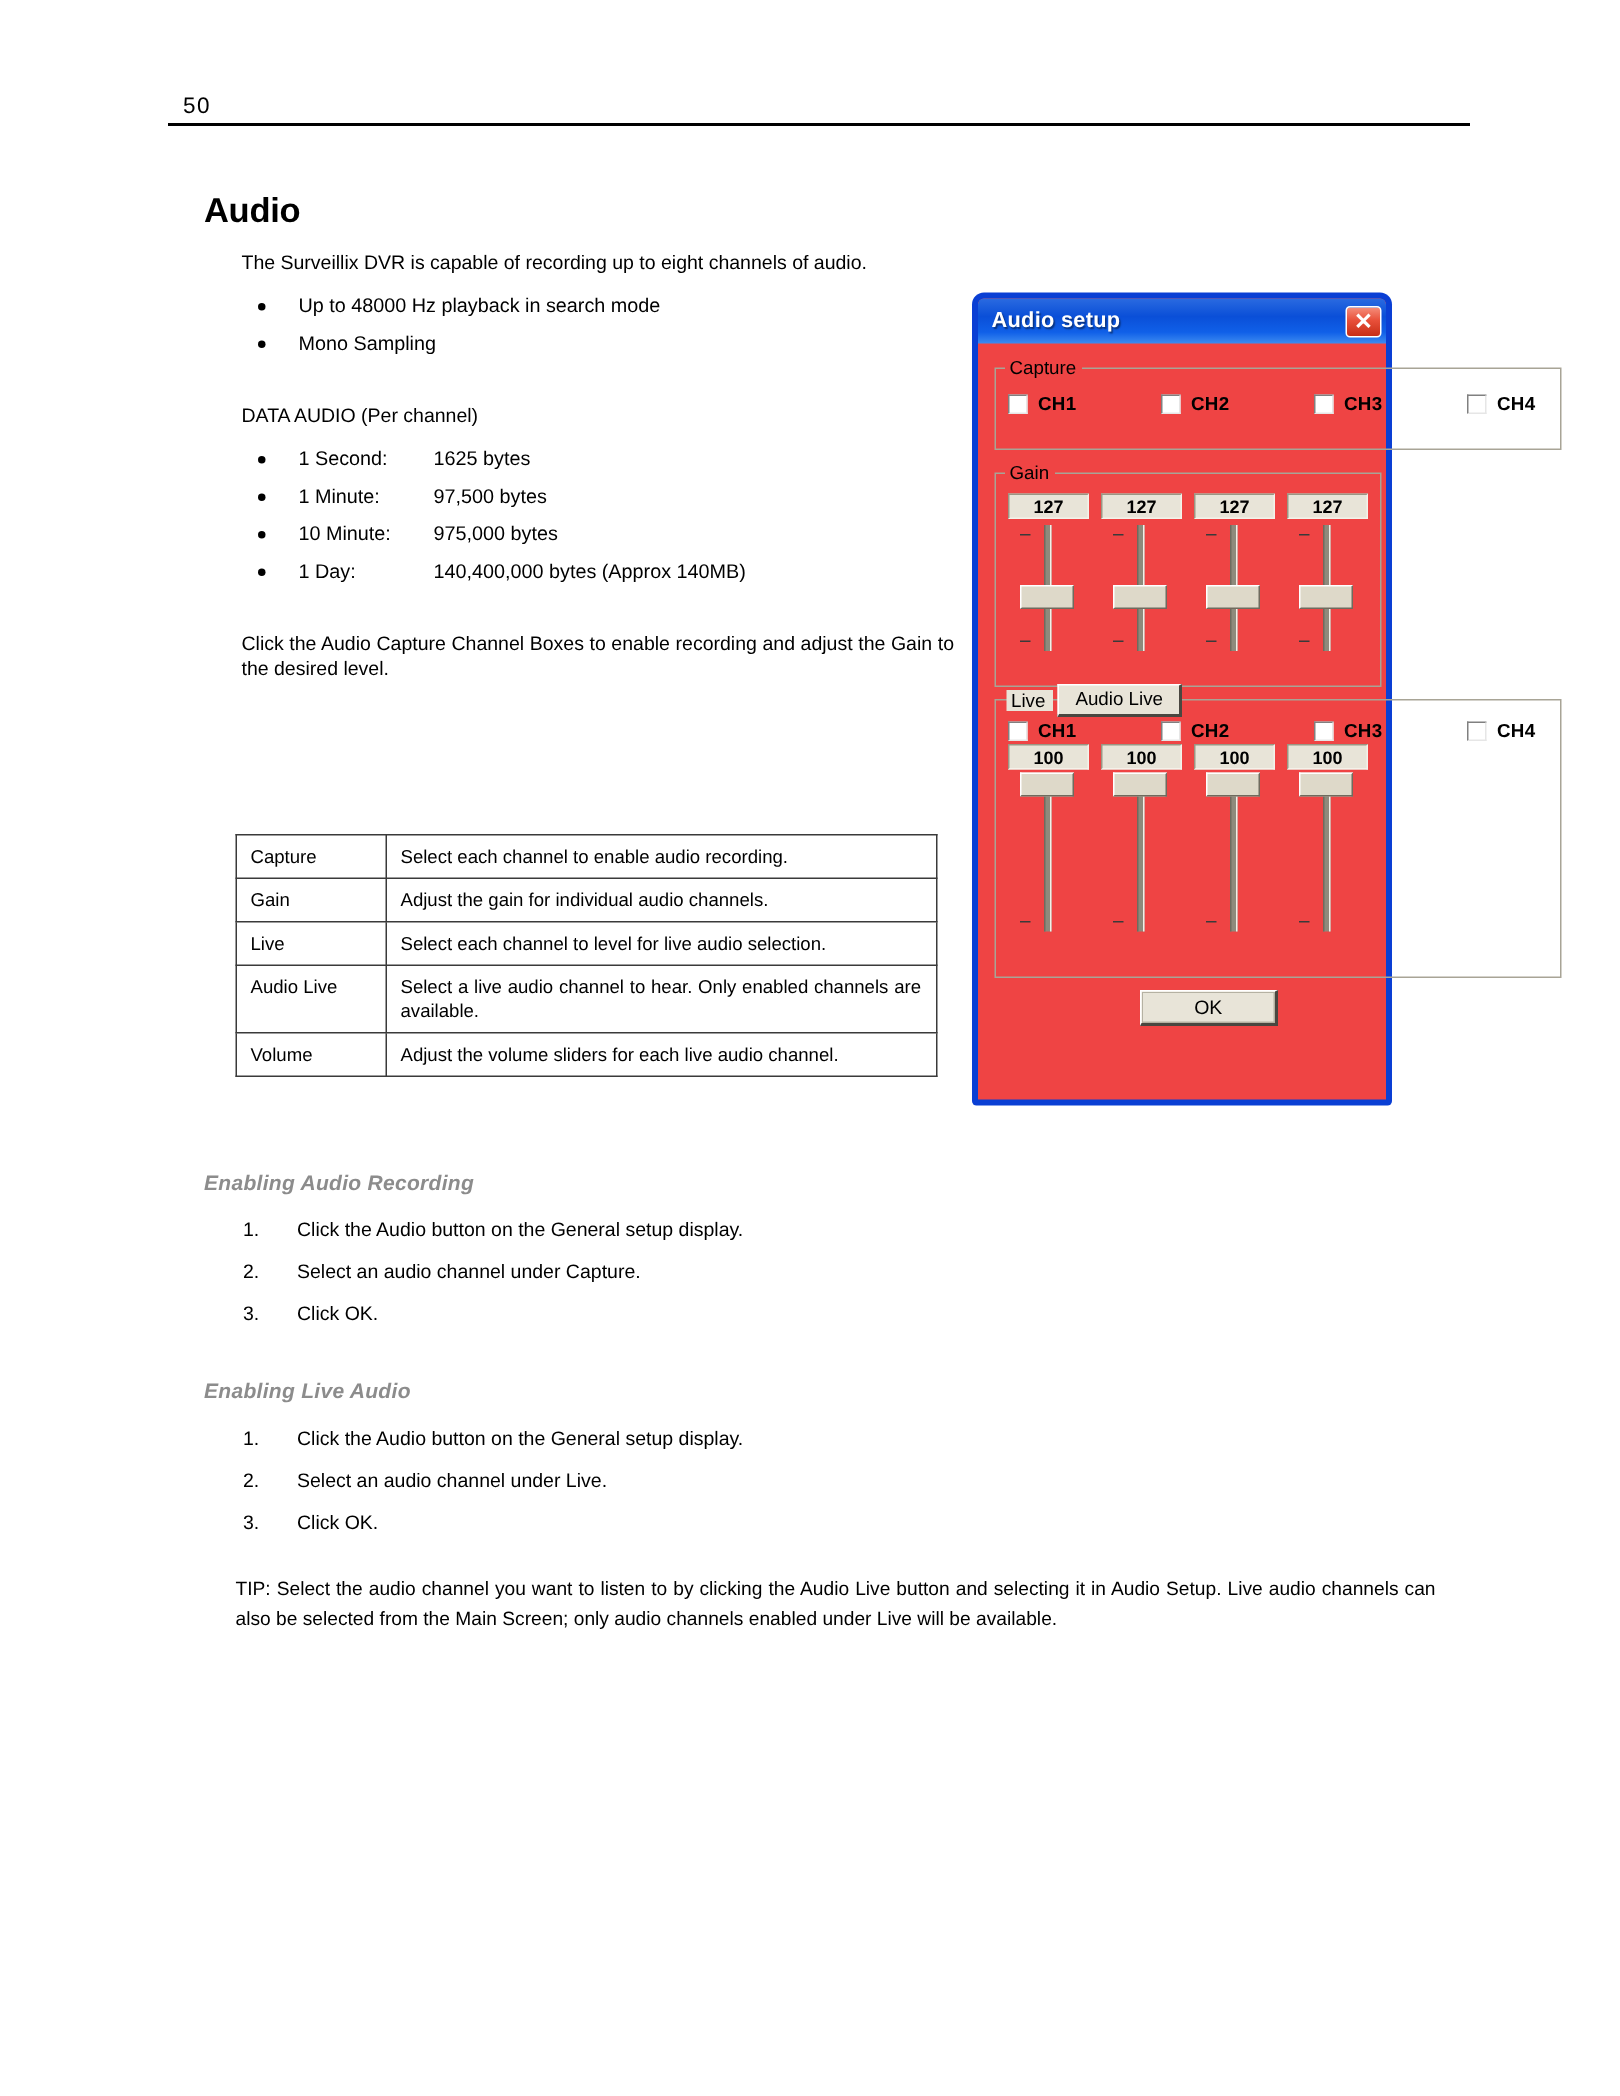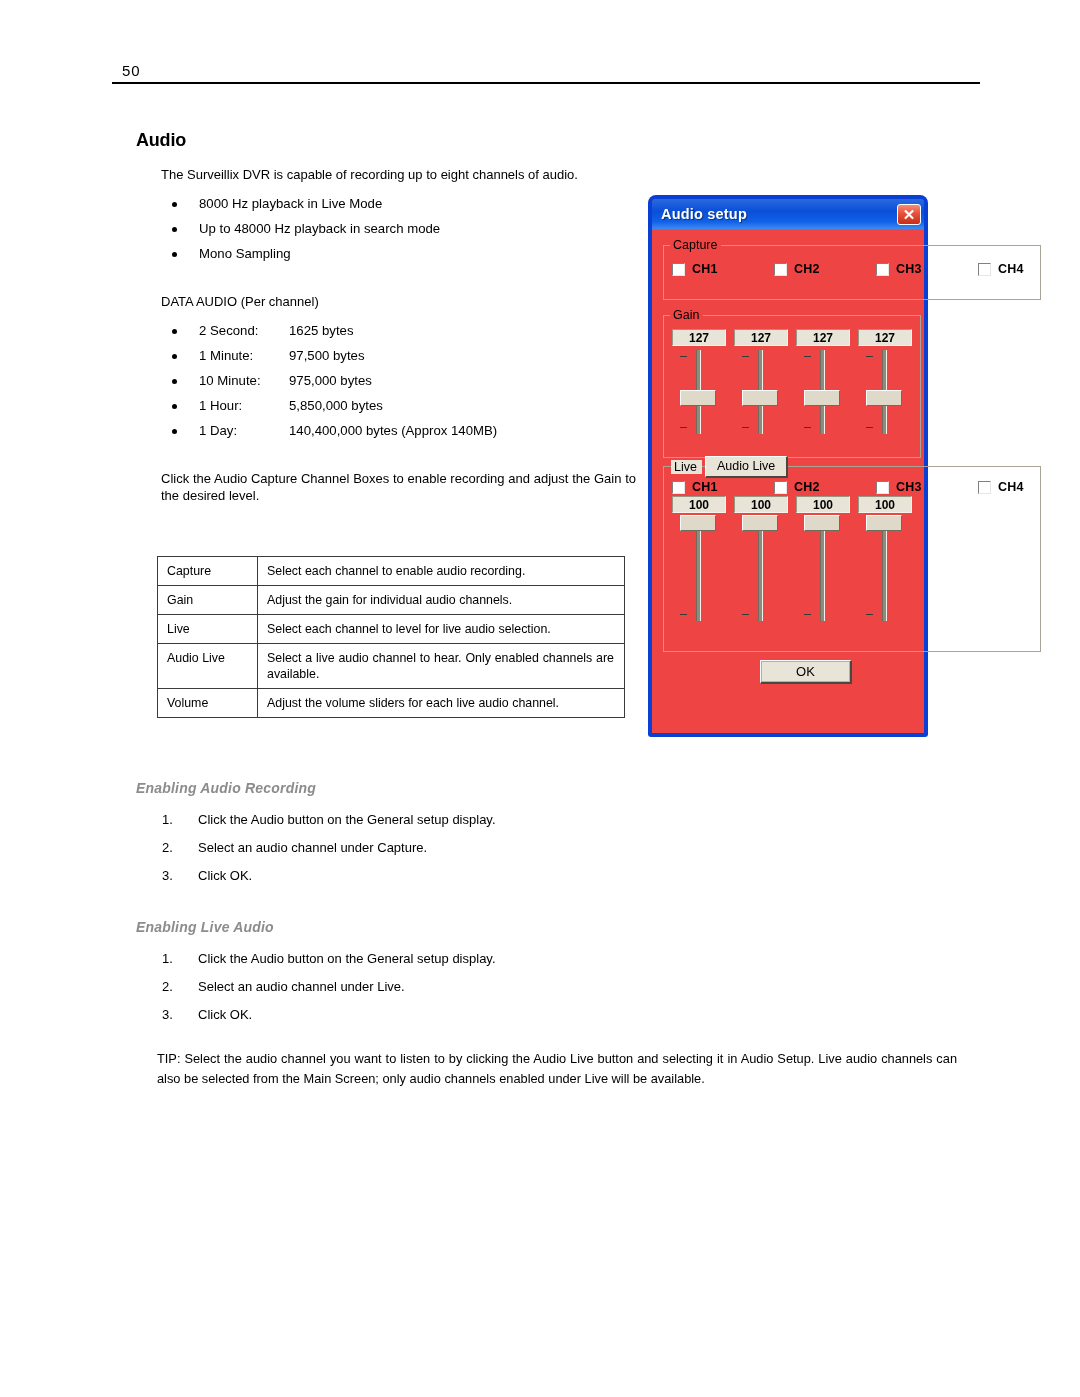--- a/index.html
+++ b/index.html
@@ -36,21 +36,21 @@
   }
 
   
   .content {
     position: absolute;
     left: 136px;
     top: 126px;
     width: 500px;
   }
   h1.section-title {
-    font-size: 18px;
+    font-size: 23px;
     font-weight: bold;
     margin: 0 0 12px 0;
     letter-spacing: -0.2px;
     line-height: 28px;
   }
   .body-text {
     font-size: 13px;
     line-height: 17px;
     margin: 0 0 13px 0;
     padding-left: 25px;
@@ -392,41 +392,37 @@
 </div>
 
 <div class="content">
 
   <h1 class="section-title">Audio</h1>
 
   <p class="body-text">The Surveillix DVR is capable of recording up to eight channels of audio.</p>
 
 
   <ul class="bullets">
-    <li>8000 Hz playback in Live Mode</li>
     <li>Up to 48000 Hz playback in search mode</li>
     <li>Mono Sampling</li>
   </ul>
 
   <div class="spacer-md"></div>
 
   <p class="body-text">DATA AUDIO (Per channel)</p>
 
   <div>
     <div class="dl-row">
-      <span class="dl-label">2 Second:</span><span>1625 bytes</span>
+      <span class="dl-label">1 Second:</span><span>1625 bytes</span>
     </div>
     <div class="dl-row">
       <span class="dl-label">1 Minute:</span><span>97,500 bytes</span>
     </div>
     <div class="dl-row">
       <span class="dl-label">10 Minute:</span><span>975,000 bytes</span>
-    </div>
-    <div class="dl-row">
-      <span class="dl-label">1 Hour:</span><span>5,850,000 bytes</span>
     </div>
     <div class="dl-row">
       <span class="dl-label">1 Day:</span><span>140,400,000 bytes (Approx 140MB)</span>
     </div>
   </div>
 
   <div class="spacer-md"></div>
 
   <p class="body-text justify">Click the Audio Capture Channel Boxes to enable recording and adjust the Gain to the desired level.</p>
 </div>

